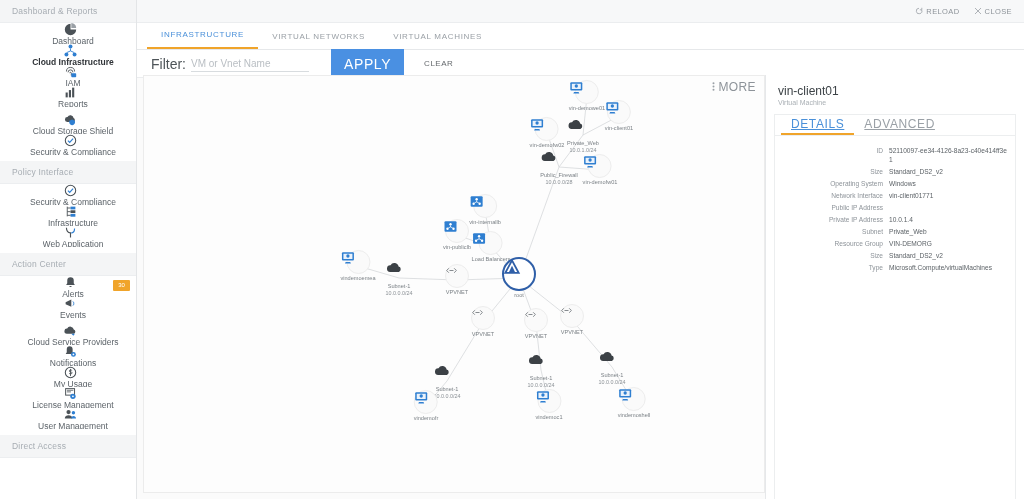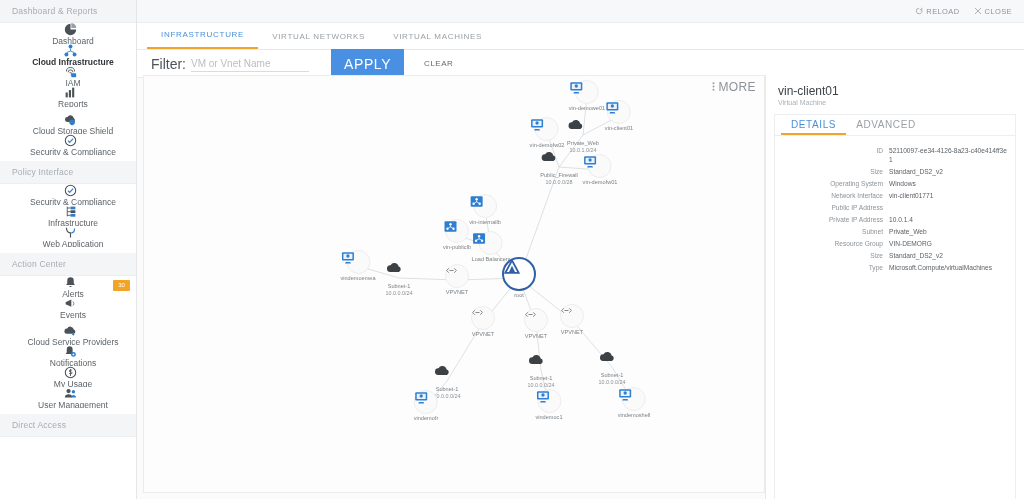--- a/index.html
+++ b/index.html
@@ -112,22 +112,22 @@
     position:relative;
   }
   .panel-head{padding:9px 0 6px 12px;}
   .panel-title{font-size:12px;color:#3d4347;}
   .panel-sub{font-size:7px;color:#aab0b5;margin-top:1px;}
   .panel-card{
     margin:2px 8px 0 8px;border:1px solid #eceeef;background:#fff;height:398px;
   }
   .ptabs{display:flex;border-bottom:1px solid #eceeef;padding-left:6px;height:20px;}
   .ptab{
-    font-size:10px;letter-spacing:.6px;color:#9aa0a6;padding:0 10px;
-    line-height:19px;cursor:pointer;
+    font-size:12px;letter-spacing:.6px;color:#9aa0a6;padding:0 10px;
+    line-height:19px;cursor:pointer;text-decoration:underline;
   }
   .ptab.active{color:#4a90d9;border-bottom:2px solid #f0a42a;}
   .rows{padding:10px 8px 0 0;}
   .row{display:flex;margin-bottom:3px;font-size:6.6px;line-height:9px;}
   .row .k{width:108px;min-width:108px;text-align:right;color:#8d9399;padding-right:6px;}
   .row .v{color:#5c6267;word-break:break-all;}
 </style>
 </head>
 <body>
 
@@ -266,20 +266,31 @@
         <span class="side-label">Notifications</span>
       </div>
       <div class="side-item">
         <span class="side-ico">
           <svg width="13" height="13" viewBox="0 0 16 16">
             <circle cx="8" cy="8" r="6.4" fill="none" stroke="#4b5257" stroke-width="1.3"></circle>
             <path d="M8 3.6v8.8M10 5.6c-.6-.8-3.6-1-3.6.6s3.6.5 3.6 2.2-3 1.5-3.7.6" stroke="#4b5257" stroke-width="1.1" fill="none"></path>
           </svg>
         </span>
         <span class="side-label">My Usage</span>
+      </div>
+      <div class="side-item">
+        <span class="side-ico">
+          <svg width="13" height="13" viewBox="0 0 16 16">
+            <rect x="2" y="2" width="11" height="8" fill="none" stroke="#4b5257" stroke-width="1.2"></rect>
+            <path d="M3.5 4h8M3.5 6h5" stroke="#4b5257" stroke-width="1"></path>
+            <circle cx="11" cy="11.5" r="3.3" fill="#2f7fd1"></circle>
+            <circle cx="11" cy="11.5" r="1.1" fill="#fff"></circle>
+          </svg>
+        </span>
+        <span class="side-label">License Management</span>
       </div>
       <div class="side-item">
         <span class="side-ico">
           <svg width="13" height="13" viewBox="0 0 16 16">
             <circle cx="5.6" cy="5" r="2.6" fill="#4b5257"></circle>
             <path d="M1 13c0-2.6 2.1-4 4.6-4s4.6 1.4 4.6 4z" fill="#4b5257"></path>
             <circle cx="11.6" cy="5.8" r="2.1" fill="#2f7fd1"></circle>
             <path d="M8.8 13c0-2.1 1.4-3.3 2.9-3.3s3.1 1.2 3.1 3.3z" fill="#2f7fd1"></path>
           </svg>
         </span>

